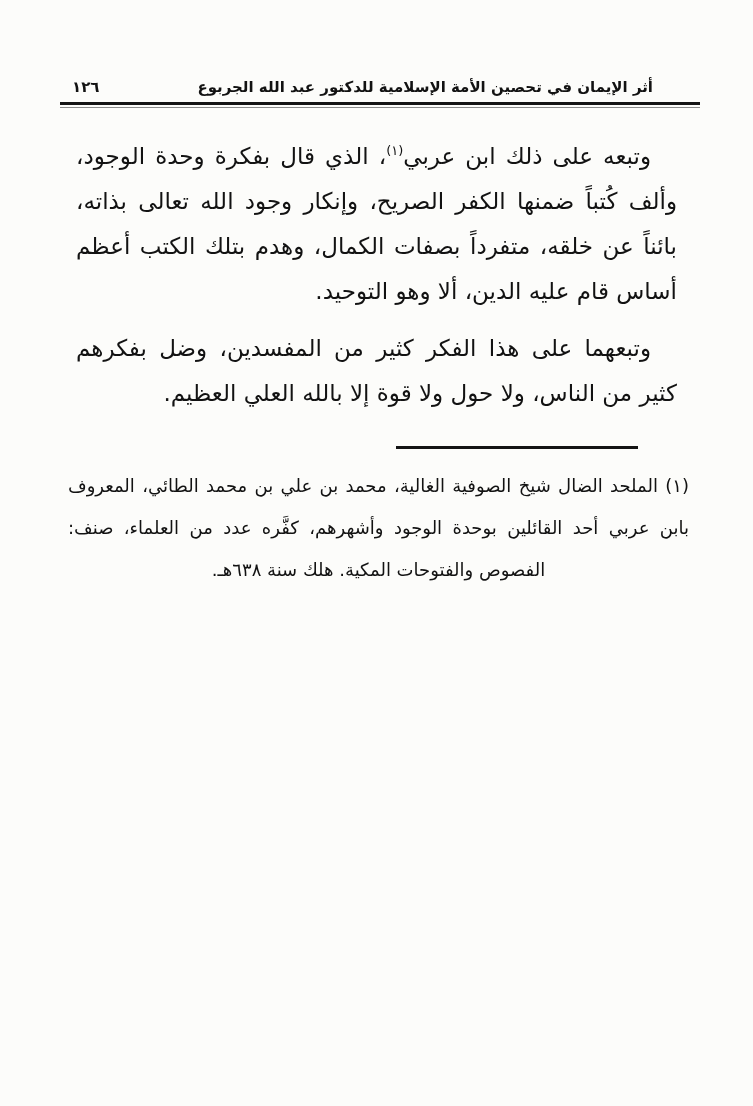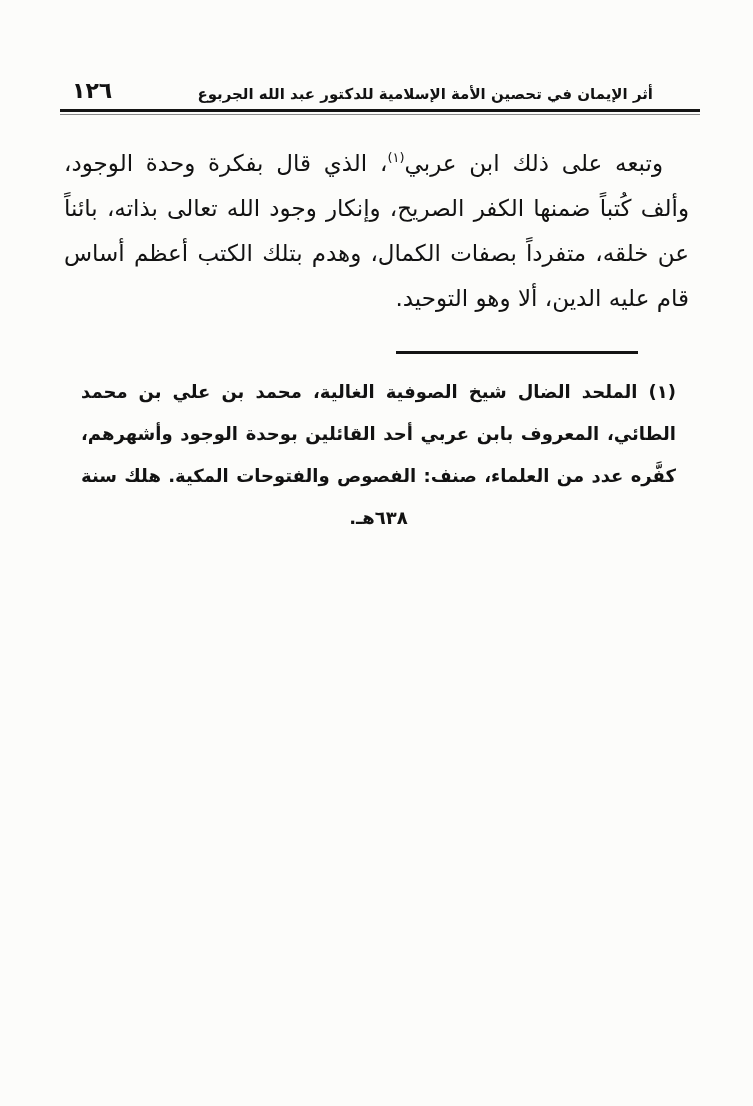--- a/index.html
+++ b/index.html
@@ -26,39 +26,39 @@
     align-items: flex-end;
     margin: 78px 100px 0 72px;
   }
   .book-title {
     font-size: 15px;
     font-weight: 700;
     letter-spacing: 0px;
     white-space: nowrap;
   }
   .page-number {
-    font-size: 22px;
+    font-size: 15px;
     font-weight: 700;
   }
   .head-rule {
     margin: 6px 53px 0 60px;
     height: 0;
     border-top: 3px solid #141414;
     border-bottom: 1px solid #8a8a8a;
     padding-top: 2px;
   }
   
   .body-text {
     margin: 26px 64px 0 64px;
     font-size: 23px;
     line-height: 45px;
     text-align: justify;
   }
   .body-text p {
-    margin: 0;
+    margin: 12px;
     text-indent: 26px;
   }
   sup.fn-ref {
     font-size: 13px;
     line-height: 0;
     vertical-align: 9px;
   }
   
   .footnote-separator {
     margin-top: 30px;
@@ -68,41 +68,41 @@
     background: #141414;
   }
   .footnotes {
     margin: 16px 60px 0 64px;
     font-size: 18px;
     line-height: 42px;
     text-align: justify;
     text-align-last: center;
   }
   .footnotes p {
-    margin: 17px;
-    font-weight: bold;
+    margin: 4px;
   }
   .fn-marker {
     white-space: nowrap;
   }
 </style>
 </head>
 <body>
 
 <div class="page">
 
   <div class="running-head">
     <span class="book-title">أثر الإيمان في تحصين الأمة الإسلامية للدكتور عبد الله الجربوع</span>
     <span class="page-number">١٢٦</span>
   </div>
 
   <div class="head-rule"></div>
 
   <div class="body-text">
     <p><span>وتبعه على ذلك ابن عربي</span><sup class="fn-ref">(١)</sup><span>، الذي قال بفكرة وحدة الوجود، وألف كُتباً ضمنها الكفر الصريح، وإنكار وجود الله تعالى بذاته، بائناً عن خلقه، متفرداً بصفات الكمال، وهدم بتلك الكتب أعظم أساس قام عليه الدين، ألا وهو التوحيد.</span></p>
+    <p>وتبعهما على هذا الفكر كثير من المفسدين، وضل بفكرهم كثير من الناس، ولا حول ولا قوة إلا بالله العلي العظيم.</p>
   </div>
 
   <div class="footnote-separator"></div>
 
   <div class="footnotes">
     <p><span class="fn-marker">(١)</span> <span>الملحد الضال شيخ الصوفية الغالية، محمد بن علي بن محمد الطائي، المعروف بابن عربي أحد القائلين بوحدة الوجود وأشهرهم، كفَّره عدد من العلماء، صنف: الفصوص والفتوحات المكية. هلك سنة ٦٣٨هـ.</span></p>
   </div>
 
 </div>
 

